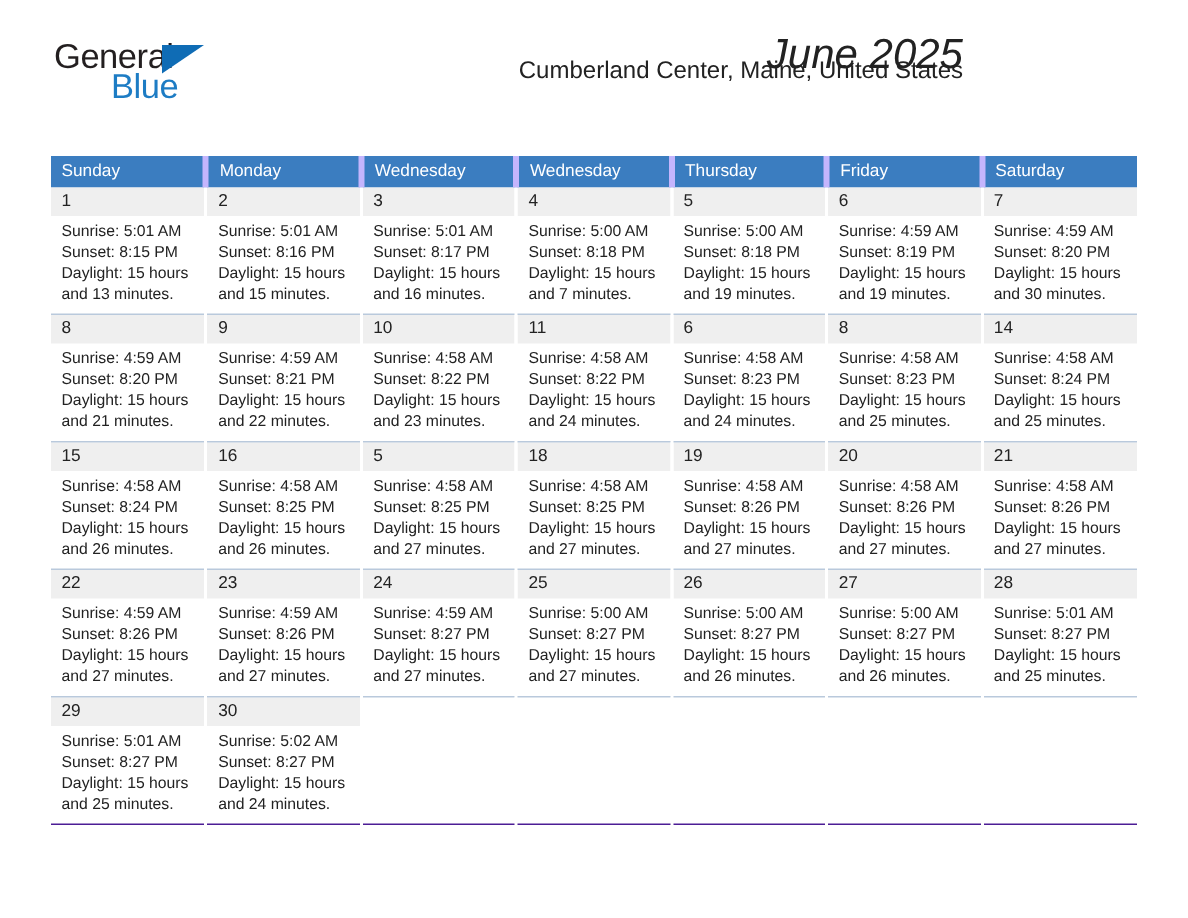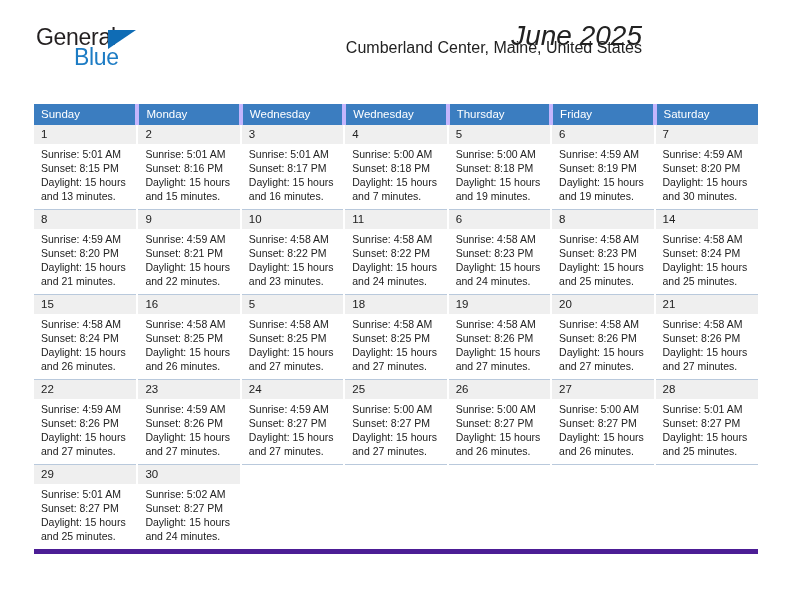--- a/index.html
+++ b/index.html
@@ -104,21 +104,21 @@
   .calendar th:last-child { border-right: none; }
 
   .calendar td {
     vertical-align: top;
     padding: 0;
     border-right: 2px solid #ffffff;
     border-bottom: 1px solid #b9c9dc;
     height: 84px;
   }
   .calendar td:last-child { border-right: none; }
-  .calendar tr:last-child td { border-bottom: 5px solid #4c1d95; }
+  .calendar tr:last-child td { border-bottom: 1px solid #4c1d95; }
 
   .daynum {
     background: #efefef;
     font-size: 11.5px;
     color: #222222;
     padding: 3px 0 3px 7px;
     height: 13px;
     line-height: 13px;
   }
   .daynum.empty {

